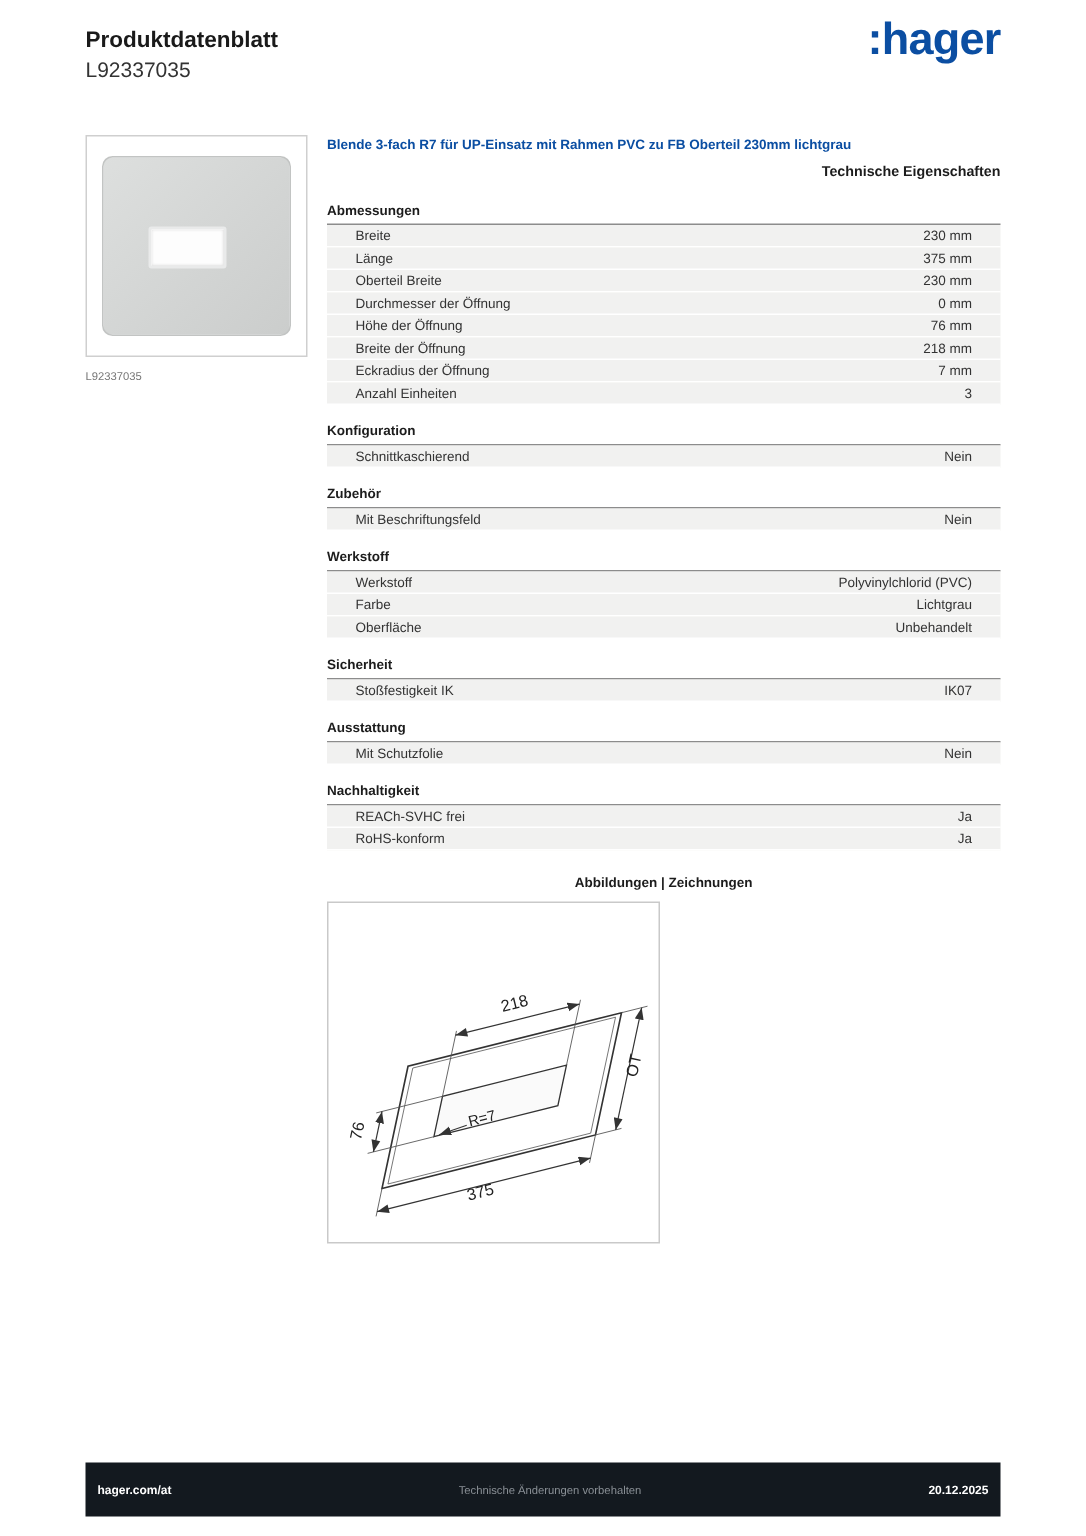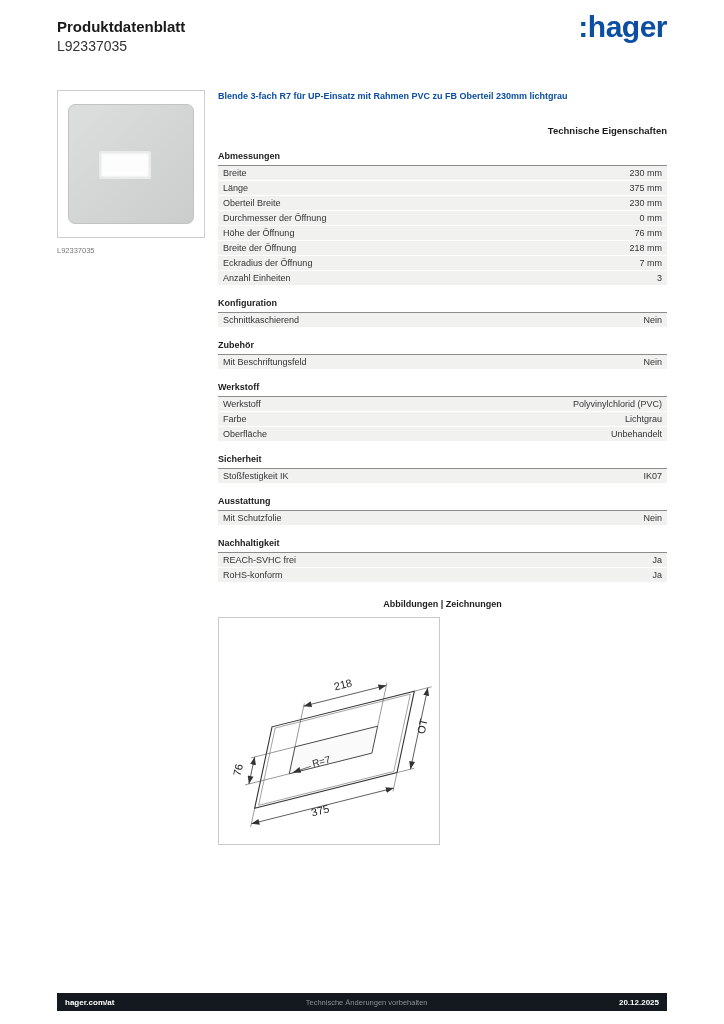--- a/index.html
+++ b/index.html
@@ -20,37 +20,37 @@
   .image-frame { width:148px; height:148px; border:1px solid #cfcfcf; background:#fff; position:relative; }
   .plate { position:absolute; left:7%; top:9%; width:86%; height:82%;
            background:linear-gradient(135deg,#dddfde 0%,#d2d4d3 60%,#cbcdcc 100%);
            border:1px solid #c2c4c3; border-radius:7px; }
   .plate-slot { position:absolute; left:24%; top:39%; width:42%; height:24%;
                 background:#fdfdfd; border:2px solid #e9eaea; border-radius:2px;
                 box-shadow:inset 0 0 2px rgba(0,0,0,.15); }
   .image-caption { margin-top:8px; font-size:7.5px; color:#777; }
   
   .main-col { position:absolute; left:218px; top:90px; width:449px; }
-  .product-title { color:#0b4ea2; font-weight:bold; font-size:9px; line-height:1.4; margin-bottom:22px; }
+  .product-title { color:#0b4ea2; font-weight:bold; font-size:9px; line-height:1.4; margin-bottom:6px; }
   .tech-heading { font-weight:bold; font-size:9.5px; color:#1c1c1c; margin-bottom:15px;text-align:right; }
   .section { margin-bottom:12px; }
   .section-title { font-weight:bold; font-size:9px; color:#1c1c1c; margin-bottom:4px; }
   .rows { border-top:1px solid #8c8c8c; }
   .row { display:flex; justify-content:space-between; align-items:center;
          background:#f1f1f0; border-bottom:1px solid #ffffff;
-         padding:2px 5px; font-size:9px; line-height:10px; }
+         padding:2px 19px; font-size:9px; line-height:10px; }
   .cell-label { color:#333; }
   .cell-value { color:#333; text-align:right; white-space:nowrap; padding-left:10px; }
   
   .drawing-heading { font-weight:bold; font-size:9px; color:#1c1c1c; margin-top:16px; margin-bottom:8px;text-align:center; }
   .drawing-box { width:222px; height:228px; border:1px solid #c9c9c9; background:#fff; }
   .drawing-box svg { display:block; width:100%; height:100%; }
   svg text { font-family:"Liberation Sans", sans-serif; fill:#222; }
   
-  .footer { position:absolute; left:57px; right:57px; bottom:13px; height:18px;
+  .footer { position:absolute; left:57px; right:57px; bottom:13px; height:36px;
             background:#13191f; display:flex; align-items:center;
             justify-content:space-between; padding:0 8px; }
   .footer-site  { color:#fff; font-weight:bold; font-size:8px; }
   .footer-notice{ color:#8a9096; font-size:7.5px; }
   .footer-date  { color:#fff; font-weight:bold; font-size:8px; }
 </style>
 </head>
 <body>
 
 <div class="header-left">

